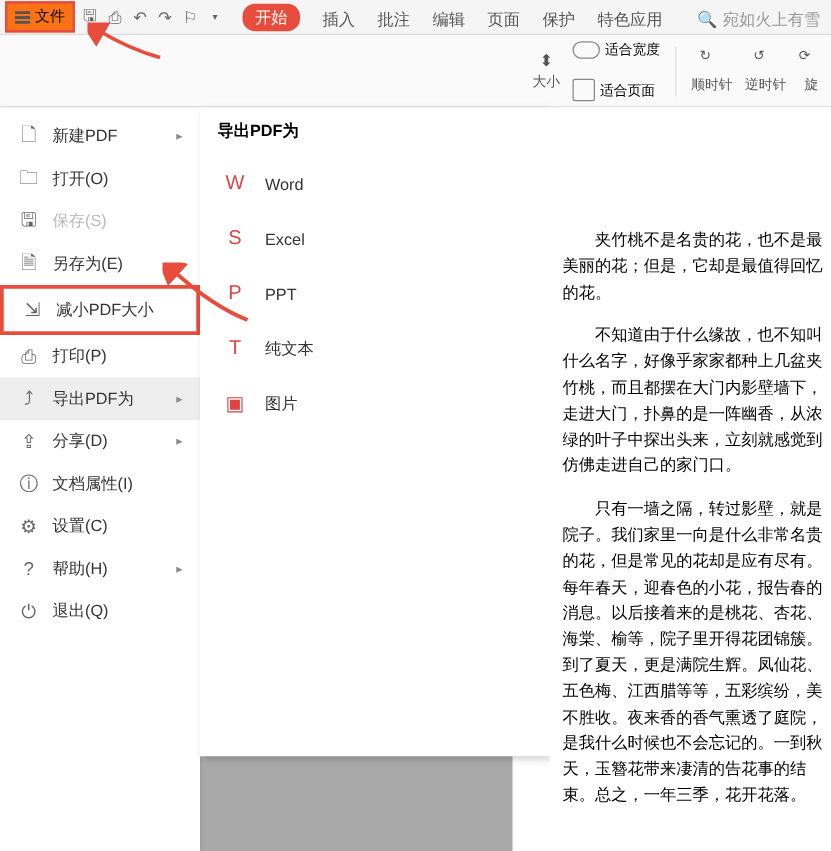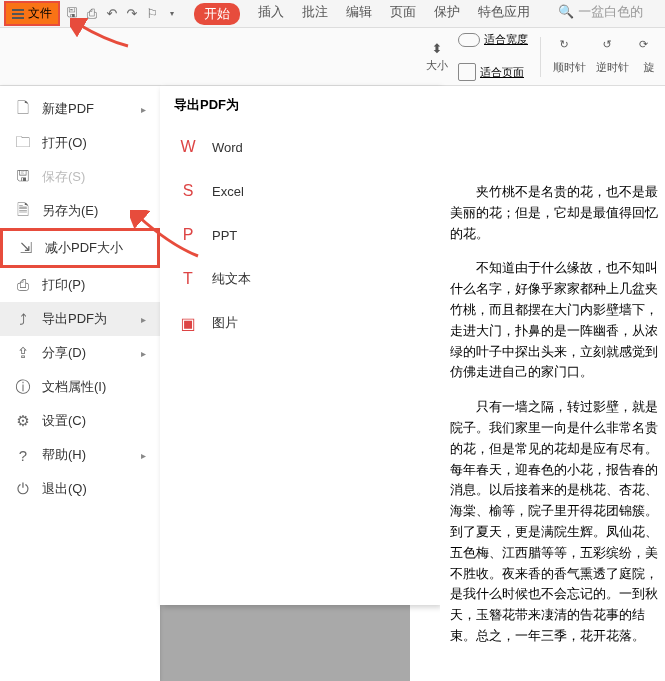--- a/index.html
+++ b/index.html
@@ -44,21 +44,21 @@
       width: 16px;
       height: 16px;
       display: inline-flex;
       align-items: center;
       justify-content: center;
       color: #666;
       font-size: 13px;
     }
     .tab-bar {
       display: flex;
-      align-items: flex-start;
+      align-items: flex-end;
       gap: 18px;
       padding-left: 10px;
       font-size: 13px;
       color: #555;
     }
     .tab-start {
       background: #e74c3c;
       color: #fff;
       padding: 2px 10px;
       border-radius: 10px;
@@ -252,32 +252,32 @@
   <div class="tab-bar">
     <span class="tab-start">开始</span>
     <span>插入</span>
     <span>批注</span>
     <span>编辑</span>
     <span>页面</span>
     <span>保护</span>
     <span>特色应用</span>
     <div class="search-group">
       <span>🔍</span>
-      <span>一盆白色的</span>
+      <span>宛如火上有雪</span>
     </div>
   </div>
 </div>
 
 <div class="ribbon">
   <div class="ribbon-group">
     <div class="ribbon-item">
       <span style="font-size:13px;">⬍</span>
       <span>大小</span>
     </div>
-    <div style="display:flex;flex-direction:column;gap:16px;text-decoration:underline;">
+    <div style="display:flex;flex-direction:column;gap:16px;">
       <div style="display:flex;align-items:center;gap:4px;">
         <span class="ricon pill"></span>
         <span style="font-size:11px;">适合宽度</span>
       </div>
       <div style="display:flex;align-items:center;gap:4px;">
         <span class="ricon"></span>
         <span style="font-size:11px;">适合页面</span>
       </div>
     </div>
   </div>

